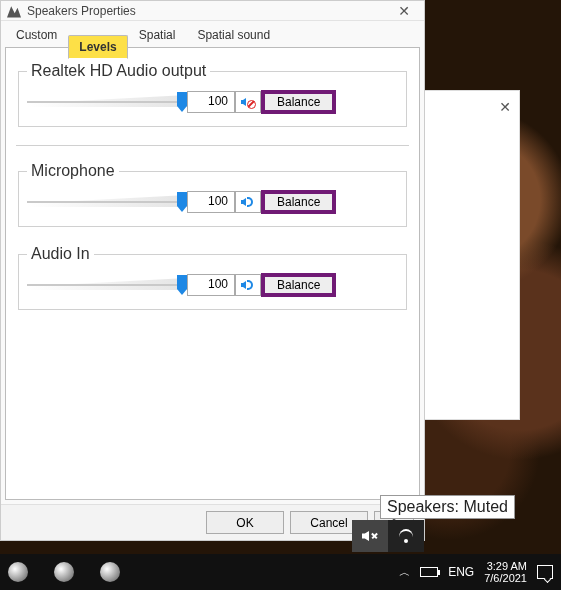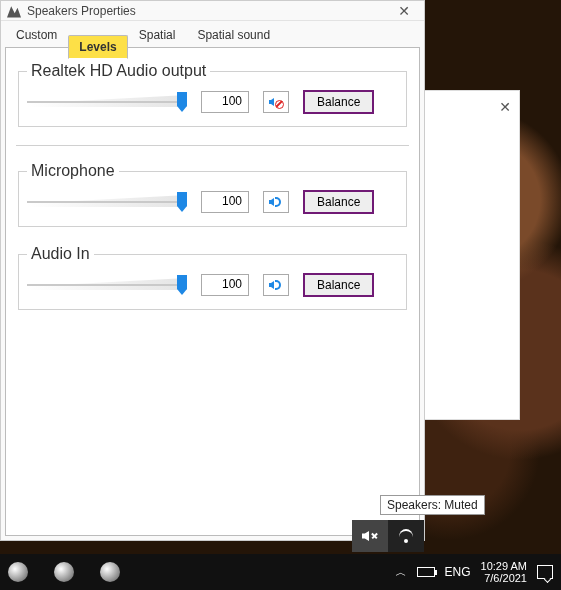--- a/index.html
+++ b/index.html
@@ -29,21 +29,21 @@
 
   .tabs { display: flex; padding-left: 4px; align-items: flex-end; height: 26px; font-size: 12px; }
   .tab { padding: 4px 10px; border: 1px solid transparent; color: #333; cursor: default; text-align: right; }
   .tab.active { background: #fde047; border: 1px solid #bbb; border-bottom: 1px solid #fff;
     border-radius: 2px 2px 0 0; position: relative; top: 12px; font-weight: bold; }
 
   .body { flex: 1; background: #fff; border: 1px solid #bbb; margin: 0 4px 4px 4px; padding: 14px 10px; }
 
   fieldset.group { border: 1px solid #d0d0d0; padding: 10px 8px 12px 8px; margin-bottom: 18px; }
   fieldset.group legend { font-size: 16px; color: #333; padding: 0 4px; }
-  .row { display: flex; align-items: center; gap: 14px; }
+  .row { display: flex; align-items: center; gap: 0; }
 
   .slider-wrap { position: relative; width: 160px; height: 22px; }
   .slider-track { position: absolute; left: 0; right: 0; top: 10px; height: 2px; background: #c9c9c9; }
   .slider-wedge { position: absolute; left: 0; right: 0; top: 4px; height: 12px;
     background: linear-gradient(to right, transparent, #e4e4e4); clip-path: polygon(0 70%, 100% 0, 100% 100%, 0 100%); }
   .slider-thumb { position: absolute; top: 1px; width: 10px; height: 20px; background: #1e88e5;
     clip-path: polygon(0 0, 100% 0, 100% 70%, 50% 100%, 0 70%); }
 
   .valbox { width: 48px; height: 22px; border: 1px solid #aaa; background: #fff;
     font-size: 12px; text-align: right; padding: 2px 6px; }
@@ -53,32 +53,32 @@
   .spk-ico { width: 14px; height: 14px; position: relative; }
   .spk-ico .cone { position: absolute; left: 0; top: 3px; width: 5px; height: 8px; background: #1e88e5;
     clip-path: polygon(0 25%, 40% 25%, 100% 0, 100% 100%, 40% 75%, 0 75%); }
   .spk-ico .wave { position: absolute; left: 6px; top: 2px; width: 6px; height: 10px;
     border: 2px solid #1e88e5; border-left: none; border-radius: 0 10px 10px 0; }
   .spk-ico.muted::after { content: ""; position: absolute; left: 6px; top: 5px; width: 7px; height: 7px;
     border: 1.5px solid #d22; border-radius: 50%; }
   .spk-ico.muted::before { content: ""; position: absolute; left: 6px; top: 8px; width: 8px; height: 1.5px;
     background: #d22; transform: rotate(-45deg); }
 
-  .balbtn { height: 24px; padding: 0 12px; font-size: 12px; background: #eee; border: 2px solid #701a75; }
+  .balbtn { height: 24px; padding: 0 12px; font-size: 12px; background: #eee; border: 4px solid #701a75; }
 
   hr.sep { border: none; border-top: 1px solid #d0d0d0; margin: 10px 0 16px 0; }
 
   .btnrow { display: flex; justify-content: flex-end; gap: 6px; padding: 6px 10px;
     border-top: 1px solid #e0e0e0; background: #f3f3f3; }
   .btnrow button { width: 78px; height: 23px; font-size: 12px; background: #eee; border: 1px solid #aaa; }
   .btnrow button.cut { width: 40px; }
 
   
   .tooltip { position: absolute; left: 380px; top: 495px; background: #fff; border: 1px solid #999;
-    padding: 2px 6px; font-size: 12px; color: #222; }
+    padding: 2px 6px; font-size: 16px; color: #222; }
 
   
   .volfly { position: absolute; left: 352px; top: 520px; display: flex; }
   .volfly .cell { width: 36px; height: 32px; background: #444; display: flex; align-items: center; justify-content: center; }
   .volfly .cell.dark { background: #222; }
   .spk-white { width: 16px; height: 16px; position: relative; }
   .spk-white .cone { position: absolute; left: 0; top: 3px; width: 7px; height: 10px; background: #fff;
     clip-path: polygon(0 25%, 40% 25%, 100% 0, 100% 100%, 40% 75%, 0 75%); }
   .spk-white .x1, .spk-white .x2 { position: absolute; left: 9px; top: 7px; width: 7px; height: 1.5px; background: #fff; }
   .spk-white .x1 { transform: rotate(45deg); }
@@ -182,20 +182,25 @@
             <div class="cone"></div>
               <div class="wave"></div>
           </div>
         </div>
         <button class="balbtn">Balance</button>
       </div>
     </fieldset>
 
   </div>
 
+  <div class="btnrow">
+    <button>OK</button>
+    <button>Cancel</button>
+    <button class="cut">A</button>
+  </div>
 </div>
 
 <div class="tooltip">Speakers: Muted</div>
 
 <div class="volfly">
   <div class="cell">
     <div class="spk-white">
       <div class="cone"></div>
         <div class="x1"></div>
         <div class="x2"></div>
@@ -210,18 +215,18 @@
   <div class="left">
     <div class="orb"></div>
     <div class="orb"></div>
     <div class="orb"></div>
   </div>
   <div class="tray">
     <span class="chev">︿</span>
     <div class="batt"></div>
     <span>ENG</span>
     <div class="clock">
-      <div>10:29 AM</div>
+      <div>3:29 AM</div>
       <div>7/6/2021</div>
     </div>
     <div class="notif"></div>
   </div>
 </div>
 
 </body></html>

